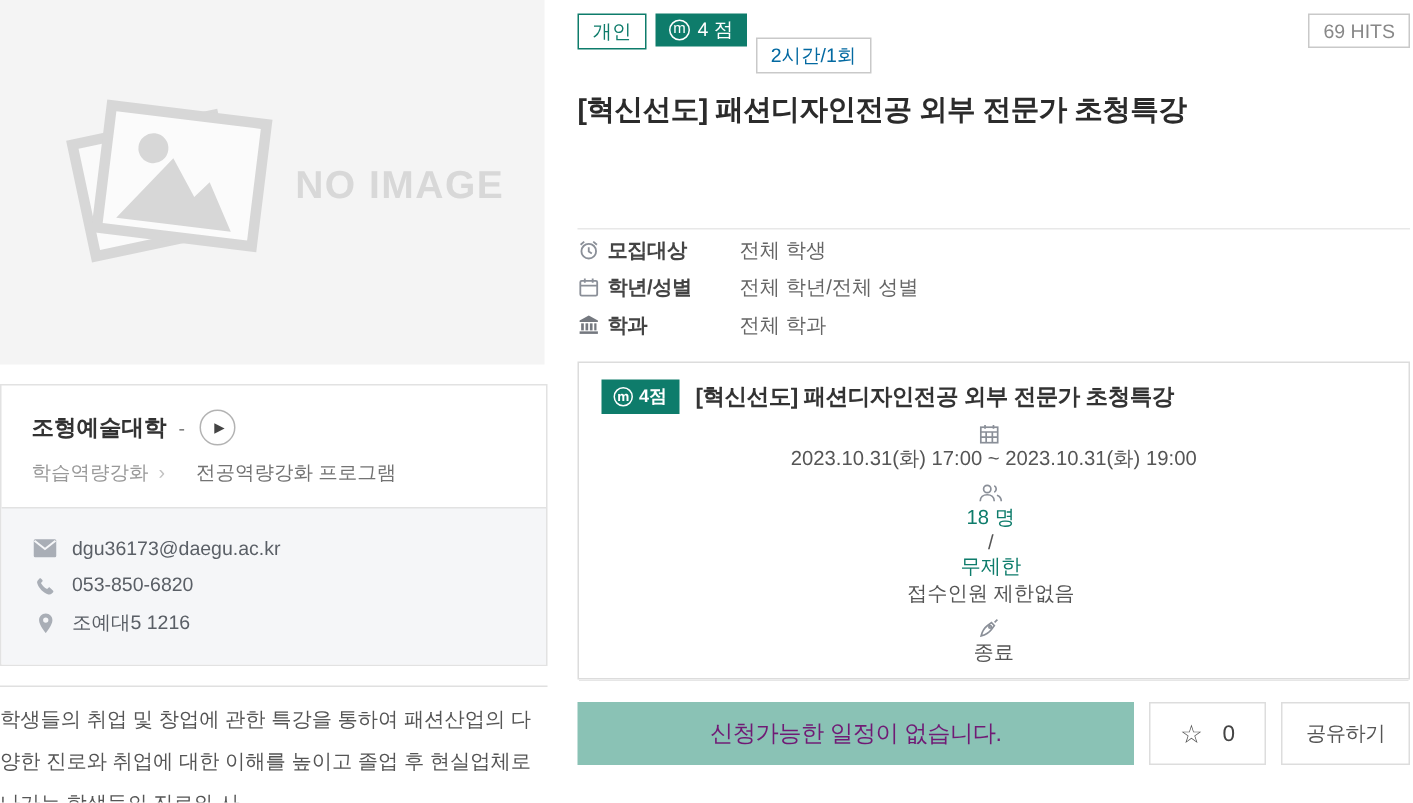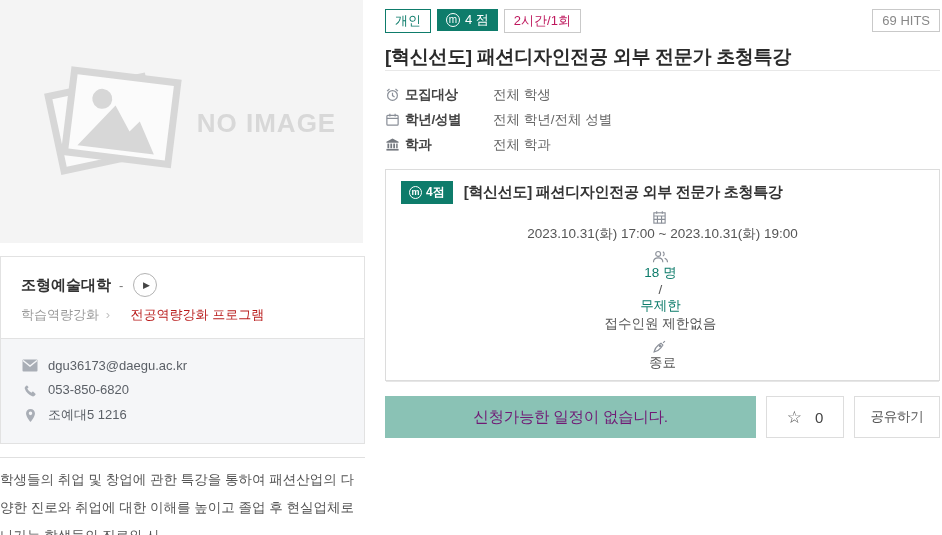--- a/index.html
+++ b/index.html
@@ -23,45 +23,45 @@
   .org-name-row { display:flex; align-items:center; }
   .org-name { font-size:15px; font-weight:bold; color:#333; }
   .org-dash { margin:0 10px 0 8px; color:#777; font-size:13px; }
   .play-btn {
     width:24px; height:24px; border-radius:50%; border:1px solid #b3b3b3; background:#fff;
     display:flex; align-items:center; justify-content:center; padding:0; cursor:pointer;
   }
   .play-glyph { font-size:9px; color:#444; margin-left:2px; }
   .org-breadcrumb { margin-top:9px; font-size:13px; color:#999; }
   .crumb-sep { margin:0 3px; color:#c2c2c2; }
-  .crumb-child { color:#b91c1c; margin-left:14px; }
+  .crumb-child { color:#737373; margin-left:14px; }
   .org-contact { background:#f5f6f8; border-top:1px solid #e2e2e2; padding:10px 20px; }
   .contact-row { display:flex; align-items:center; margin:9px 0; font-size:13px; color:#5a5f66; }
   .contact-row .cicon { width:18px; display:flex; justify-content:center; margin-right:9px; }
 
   .desc-section { margin-top:13px; width:365px; border-top:1px solid #e0e0e0; padding-top:8px; }
   .desc-text { margin:0; font-size:13.5px; color:#555; line-height:28px; }
 
   
   .right-col { position:absolute; left:385px; top:0; width:555px; }
   .badges-row { display:flex; align-items:flex-start; gap:6px; margin-top:9px; }
   .badge { font-size:13px; padding:3px 9px; display:inline-flex; align-items:center; line-height:16px; }
   .badge.outline-teal { border:1px solid #0e7c6b; color:#0e7c6b; }
   .badge.filled-teal { background:#0e7c6b; color:#fff; gap:5px; }
-  .badge.outline-gray { border:1px solid #c9c9c9; color:#be185d; }
+  .badge.outline-gray { border:1px solid #c9c9c9; color:#0369a1;margin-top:16px; }
   .hits-badge { margin-left:auto; border:1px solid #c9c9c9; color:#888; font-size:13px; padding:3px 9px; display:inline-flex; align-items:center; }
   .m-circle {
     width:14px; height:14px; border:1px solid #fff; border-radius:50%;
     font-size:10px; line-height:12px; text-align:center; display:inline-block; font-style:normal;
   }
   .m-circle.small { width:13px; height:13px; font-size:9px; line-height:11px; }
 
   .page-title { margin:11px 0 0; font-size:19px; font-weight:bold; color:#2b2b2b; letter-spacing:-0.3px; }
 
-  .info-section { border-top:1px solid #e8e8e8; padding-top:11px; }
+  .info-section { margin-top:66px; border-top:1px solid #e8e8e8; padding-top:1px; }
   .info-row { display:flex; align-items:center; height:25px; font-size:13.5px; }
   .info-row .iicon { width:20px; display:flex; justify-content:flex-start; }
   .info-label { font-weight:bold; color:#444; width:88px; letter-spacing:-0.3px; }
   .info-value { color:#666; }
 
   .schedule-card { margin-top:12px; border:1px solid #dcdcdc; height:212px; display:flex; flex-direction:column; }
   .card-main { padding:11px 15px 9px; }
   .card-title-row { display:flex; align-items:center; }
   .card-badge {
     background:#0e7c6b; color:#fff; font-size:12px; font-weight:bold;

